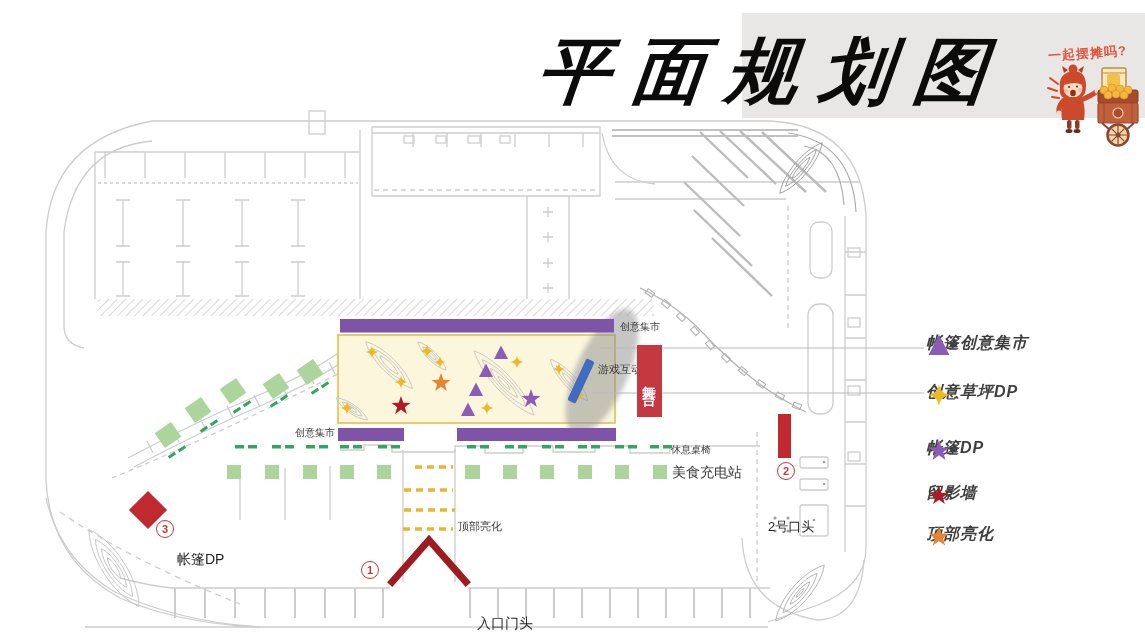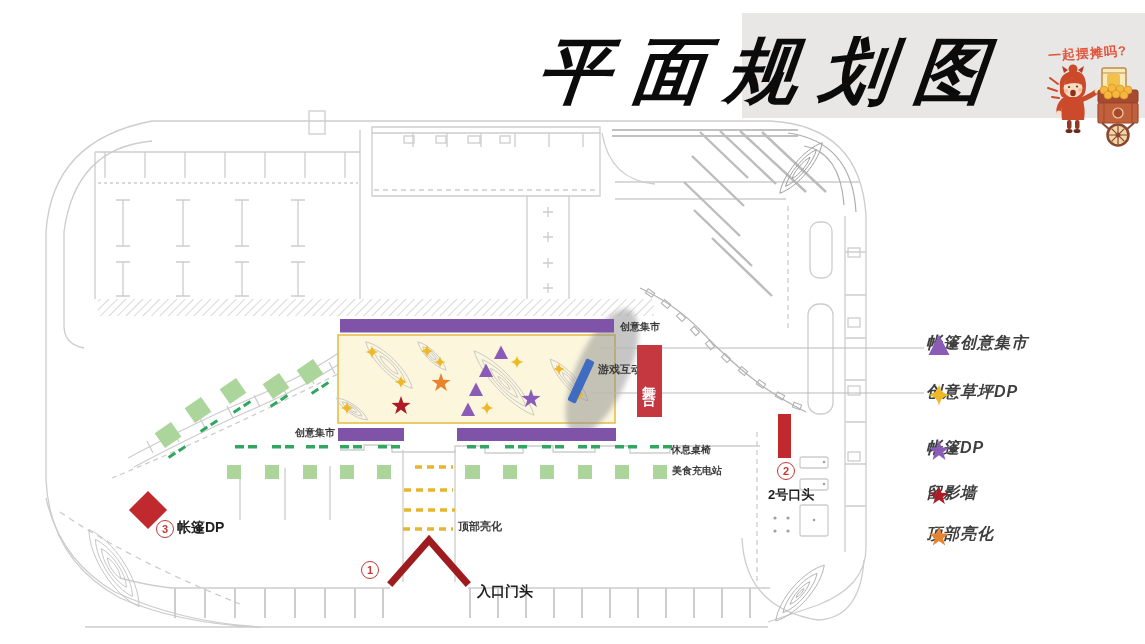--- a/index.html
+++ b/index.html
@@ -4,22 +4,22 @@
 <style>
   html,body{margin:0;padding:0;background:#ffffff;}
   .canvas{position:relative;width:1145px;height:644px;background:#ffffff;overflow:hidden;
           font-family:"Liberation Sans","DejaVu Sans",sans-serif;}
   .titlebox{position:absolute;left:742px;top:13px;width:403px;height:105px;background:#e9e7e5;}
   .title{position:absolute;left:538px;top:24px;font-size:72px;font-weight:900;font-style:italic;
          letter-spacing:22px;color:#0b0b0b;transform:skewX(-6deg);white-space:nowrap;}
   .tagline{position:absolute;left:1048px;top:44px;width:96px;font-size:13px;font-weight:700;
            color:#e1543a;transform:rotate(-4deg);letter-spacing:1px;white-space:nowrap;}
   svg{position:absolute;left:0;top:0;}
-  .lbl{position:absolute;color:#3a3a3a;font-weight:700;white-space:nowrap;}
-  .lbl.big{color:#1f1f1f;}
+  .lbl{position:absolute;color:#3a3a3a;font-weight:400;white-space:nowrap;}
+  .lbl.big{color:#1f1f1f;margin-top:32px;}
   .badge{position:absolute;width:16px;height:16px;border:1.6px solid #c13a38;border-radius:50%;
          color:#c13a38;font-size:11px;line-height:16px;text-align:center;font-weight:700;
          background:rgba(255,255,255,.55);}
   .stage-box{position:absolute;left:637px;top:345px;width:25px;height:72px;background:#c53840;
              display:flex;align-items:center;justify-content:center;}
   .stage-box span{writing-mode:vertical-rl;text-orientation:upright;color:#ffffff;font-size:14px;
                   font-weight:700;letter-spacing:6px;}
   .legend-row{position:absolute;left:926px;display:flex;align-items:center;gap:30px;font-style:italic;}
   .legend-row .sym{width:26px;height:26px;flex:0 0 auto;}
   .legend-row .txt{font-size:16px;font-weight:600;color:#3f3f3f;letter-spacing:1px;white-space:nowrap;}
@@ -379,21 +379,21 @@
       <circle cx="72" cy="71" r="10.5" fill="#f3d6a6" stroke="#8a4632" stroke-width="2.5"></circle>
       <path d="M72,62 V80 M63,71 H81 M65.6,64.6 L78.4,77.4 M78.4,64.6 L65.6,77.4" stroke="#8a4632" stroke-width="1.2"></path>
       <circle cx="72" cy="71" r="2.5" fill="#8a4632"></circle>
     </g>
   </svg>
 
   <div class="lbl" style="left:620px;top:320px;font-size:10px">创意集市</div>
   <div class="lbl" style="left:295px;top:426px;font-size:10px">创意集市</div>
   <div class="lbl" style="left:598px;top:362px;font-size:11px">游戏互动</div>
   <div class="lbl" style="left:671px;top:443px;font-size:10px">休息桌椅</div>
-  <div class="lbl" style="left:672px;top:464px;font-size:10px">美食充电站</div>
+  <div class="lbl" style="left:672px;top:464px;font-size:14px">美食充电站</div>
   <div class="lbl" style="left:458px;top:519px;font-size:11px">顶部亮化</div>
   <div class="lbl big" style="left:477px;top:583px;font-size:14px">入口门头</div>
   <div class="lbl big" style="left:768px;top:486px;font-size:13px">2号口头</div>
   <div class="lbl big" style="left:177px;top:519px;font-size:14px">帐篷DP</div>
 
   <div class="stage-box">
     <span>舞台</span>
   </div>
 
   <div class="badge" style="left:361px;top:561px">1</div>

